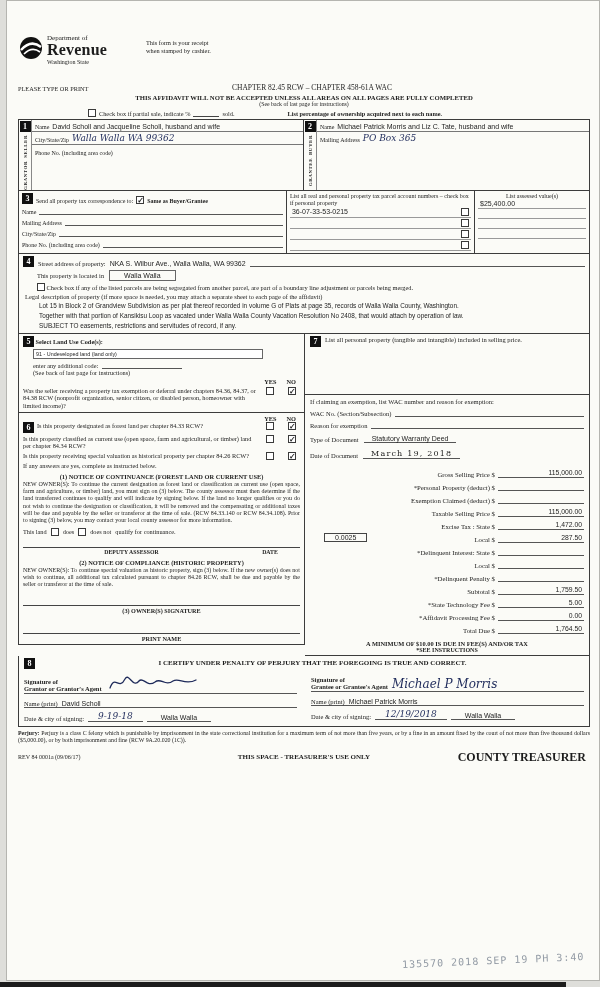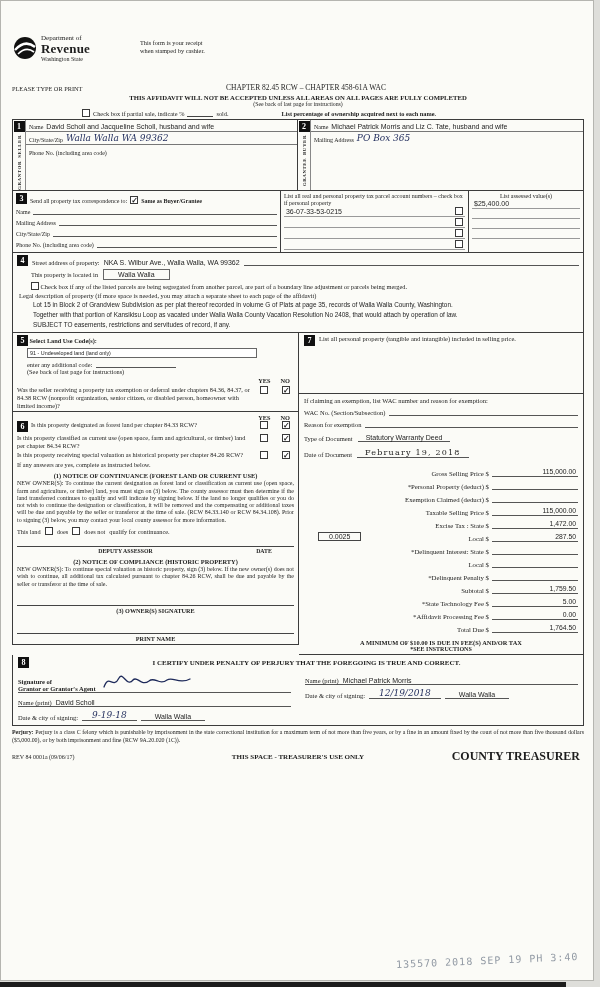--- a/index.html
+++ b/index.html
@@ -3,29 +3,29 @@
 <meta charset="utf-8">
 <style>
   * { box-sizing: border-box; margin: 0; padding: 0; }
   html, body { background: #dddddy; }
   body {
     width: 600px; height: 987px; overflow: hidden; position: relative;
     background: #dededa;
     font-family: "Liberation Serif", serif; color: #1d1d1d;
   }
   .page {
-    position: absolute; left: 0; top: 0; width: 594px; height: 981px;
+    position: absolute; left: 6px; top: 0; width: 594px; height: 981px;
     background: #fbfbf7; border: 1px solid #b5b5b0;
     padding: 34px 9px 6px 11px;
   }
   
   .hdr-row1 { display: flex; align-items: flex-start; }
   .logo-wrap { width: 128px; display: flex; gap: 3px; }
   .logo-text { font-size: 7px; line-height: 1.05; }
-  .logo-text .rev { font-size: 13px; font-weight: bold; letter-spacing: 0.2px; }
+  .logo-text .rev { font-size: 16px; font-weight: bold; letter-spacing: 0.2px; }
   .logo-text .wa { font-size: 6px; }
   .title-block { flex: 1; text-align: center; }
   .form-title { font-size: 11.5px; font-weight: bold; letter-spacing: 0.3px; }
   .receipt { width: 112px; font-size: 6.3px; line-height: 1.25; padding-top: 4px; }
   .hdr-row2 { display: flex; margin-top: 18px; }
   .please { width: 128px; font-size: 6.3px; padding-top: 2px; }
   .chapter { flex: 1; text-align: center; font-size: 7.5px; }
   .hdr-sp { width: 112px; }
   .warning { text-align: center; font-weight: bold; font-size: 6.7px; margin-top: 2px; }
   .see-back-c { text-align: center; font-size: 5.8px; }
@@ -380,21 +380,21 @@
         <span>Reason for exemption</span>
         <span class="fill"></span>
       </div>
 
       <div class="doc-line">
         <span>Type of Document</span>
         <span class="doc-val">Statutory Warranty Deed</span>
       </div>
       <div class="doc-line">
         <span>Date of Document</span>
-        <span class="date-val">February 19, 2018</span>
+        <span class="date-val">March 19, 2018</span>
       </div>
 
       <div class="money">
         <div class="mrow">
           <span class="mlabel">Gross Selling Price $</span>
           <span class="mval">115,000.00</span>
         </div>
         <div class="mrow">
           <span class="mlabel">*Personal Property (deduct) $</span>
           <span class="mval"></span>
@@ -473,20 +473,27 @@
           <span>Name (print)</span>
           <span class="typed">David Scholl</span>
         </div>
         <div class="dc-row">
           <span>Date &amp; city of signing:</span>
           <span class="dc-date hand">9-19-18</span>
           <span class="dc-city">Walla Walla</span>
         </div>
       </div>
       <div class="sig-col">
+        <div class="sig-line-row">
+          <span class="sig-who">
+            <span>Signature of</span><br>
+            <span>Grantee or Grantee's Agent</span>
+          </span>
+          <span class="sig-script">Michael P Morris</span>
+        </div>
         <div class="np-row">
           <span>Name (print)</span>
           <span class="typed">Michael Patrick Morris</span>
         </div>
         <div class="dc-row">
           <span>Date &amp; city of signing:</span>
           <span class="dc-date hand">12/19/2018</span>
           <span class="dc-city">Walla Walla</span>
         </div>
       </div>

